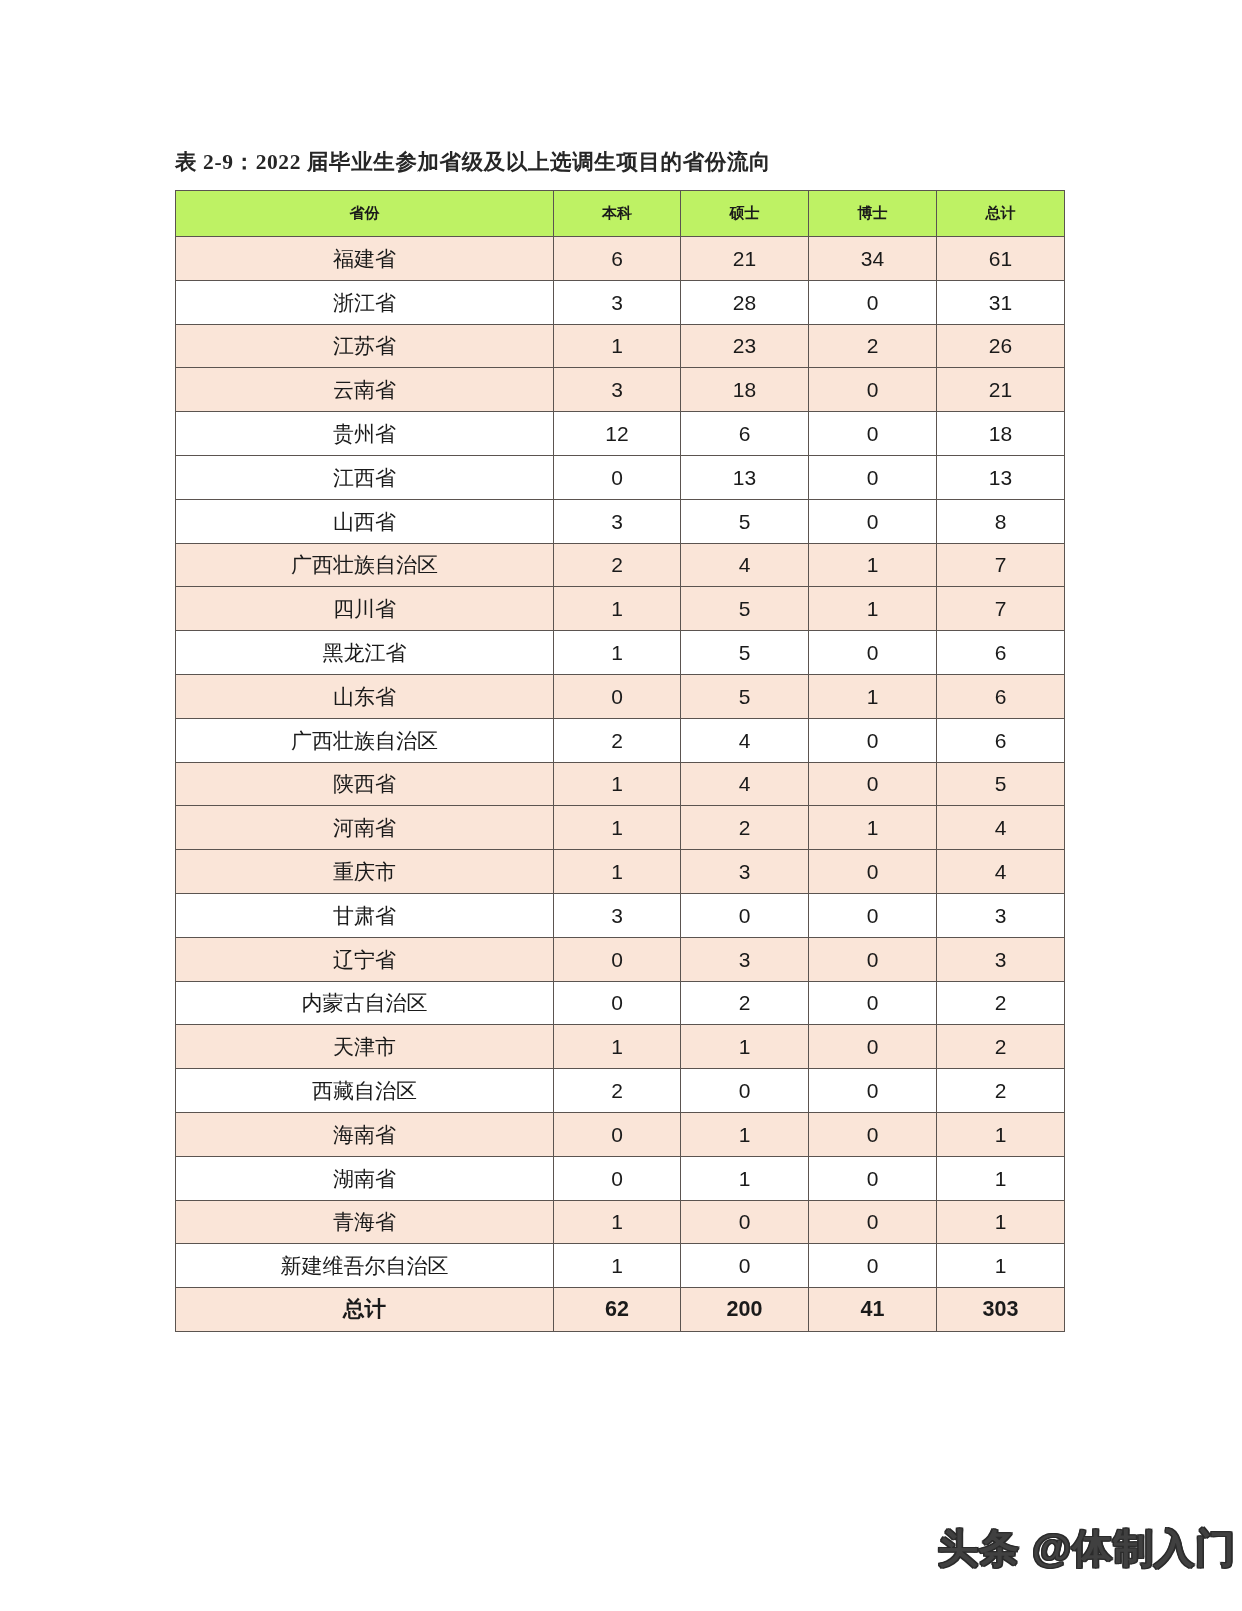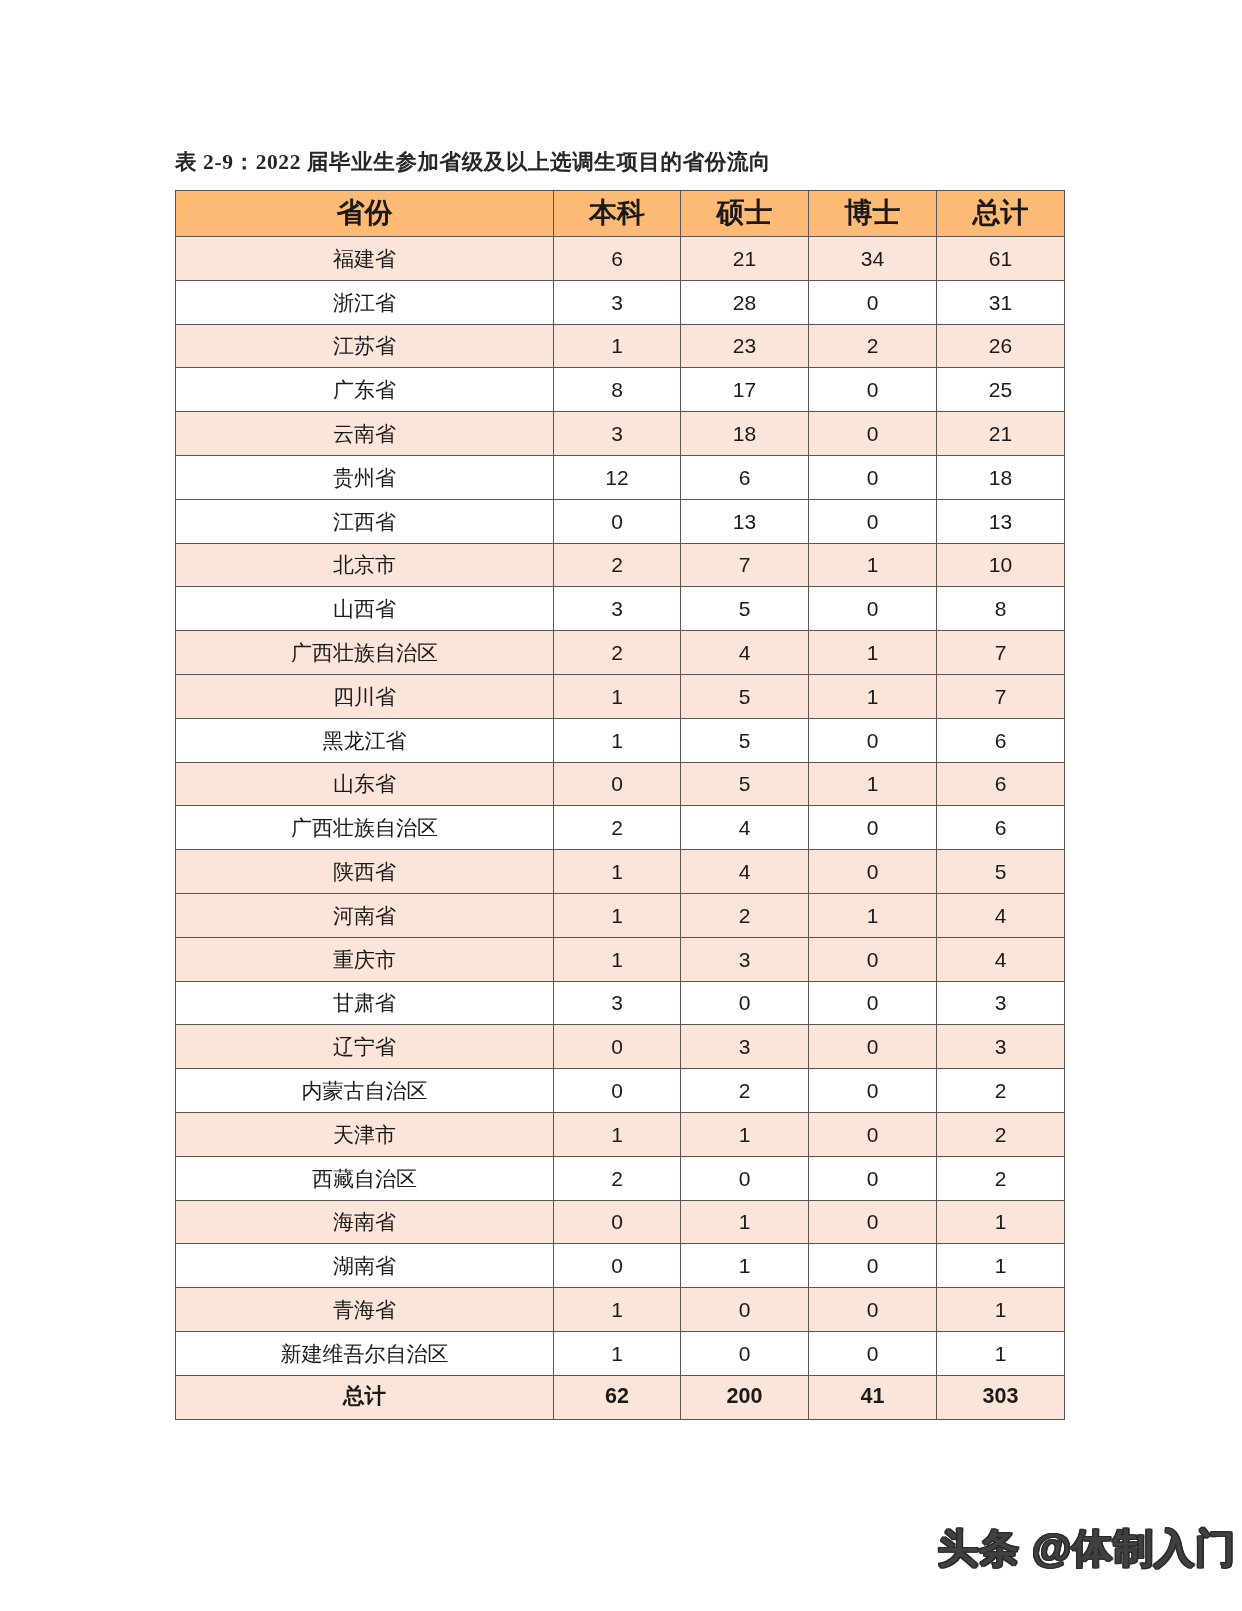--- a/index.html
+++ b/index.html
@@ -63,22 +63,22 @@
     text-align: center;
     vertical-align: middle;
     font-size: 21px;
     color: #1a1a1a;
     padding: 0 2px;
     line-height: 1.1;
   }
 
   table.flow-table thead th {
     font-weight: bold;
-    background: #fdba74;
-    font-size: 28px;
+    background: #bef264;
+    font-size: 15px;
     height: 45px;
   }
 
   tbody tr.alt td {
     background: #fae5d8;
   }
   tbody tr.plain td {
     background: #ffffff;
   }
 
@@ -146,54 +146,40 @@
             <td>0</td>
             <td>31</td>
           </tr>
           <tr class="alt">
             <td>江苏省</td>
             <td>1</td>
             <td>23</td>
             <td>2</td>
             <td>26</td>
           </tr>
-          <tr class="plain">
-            <td>广东省</td>
-            <td>8</td>
-            <td>17</td>
-            <td>0</td>
-            <td>25</td>
-          </tr>
           <tr class="alt">
             <td>云南省</td>
             <td>3</td>
             <td>18</td>
             <td>0</td>
             <td>21</td>
           </tr>
           <tr class="plain">
             <td>贵州省</td>
             <td>12</td>
             <td>6</td>
             <td>0</td>
             <td>18</td>
           </tr>
           <tr class="plain">
             <td>江西省</td>
             <td>0</td>
             <td>13</td>
             <td>0</td>
             <td>13</td>
-          </tr>
-          <tr class="alt">
-            <td>北京市</td>
-            <td>2</td>
-            <td>7</td>
-            <td>1</td>
-            <td>10</td>
           </tr>
           <tr class="plain">
             <td>山西省</td>
             <td>3</td>
             <td>5</td>
             <td>0</td>
             <td>8</td>
           </tr>
           <tr class="alt">
             <td>广西壮族自治区</td>

